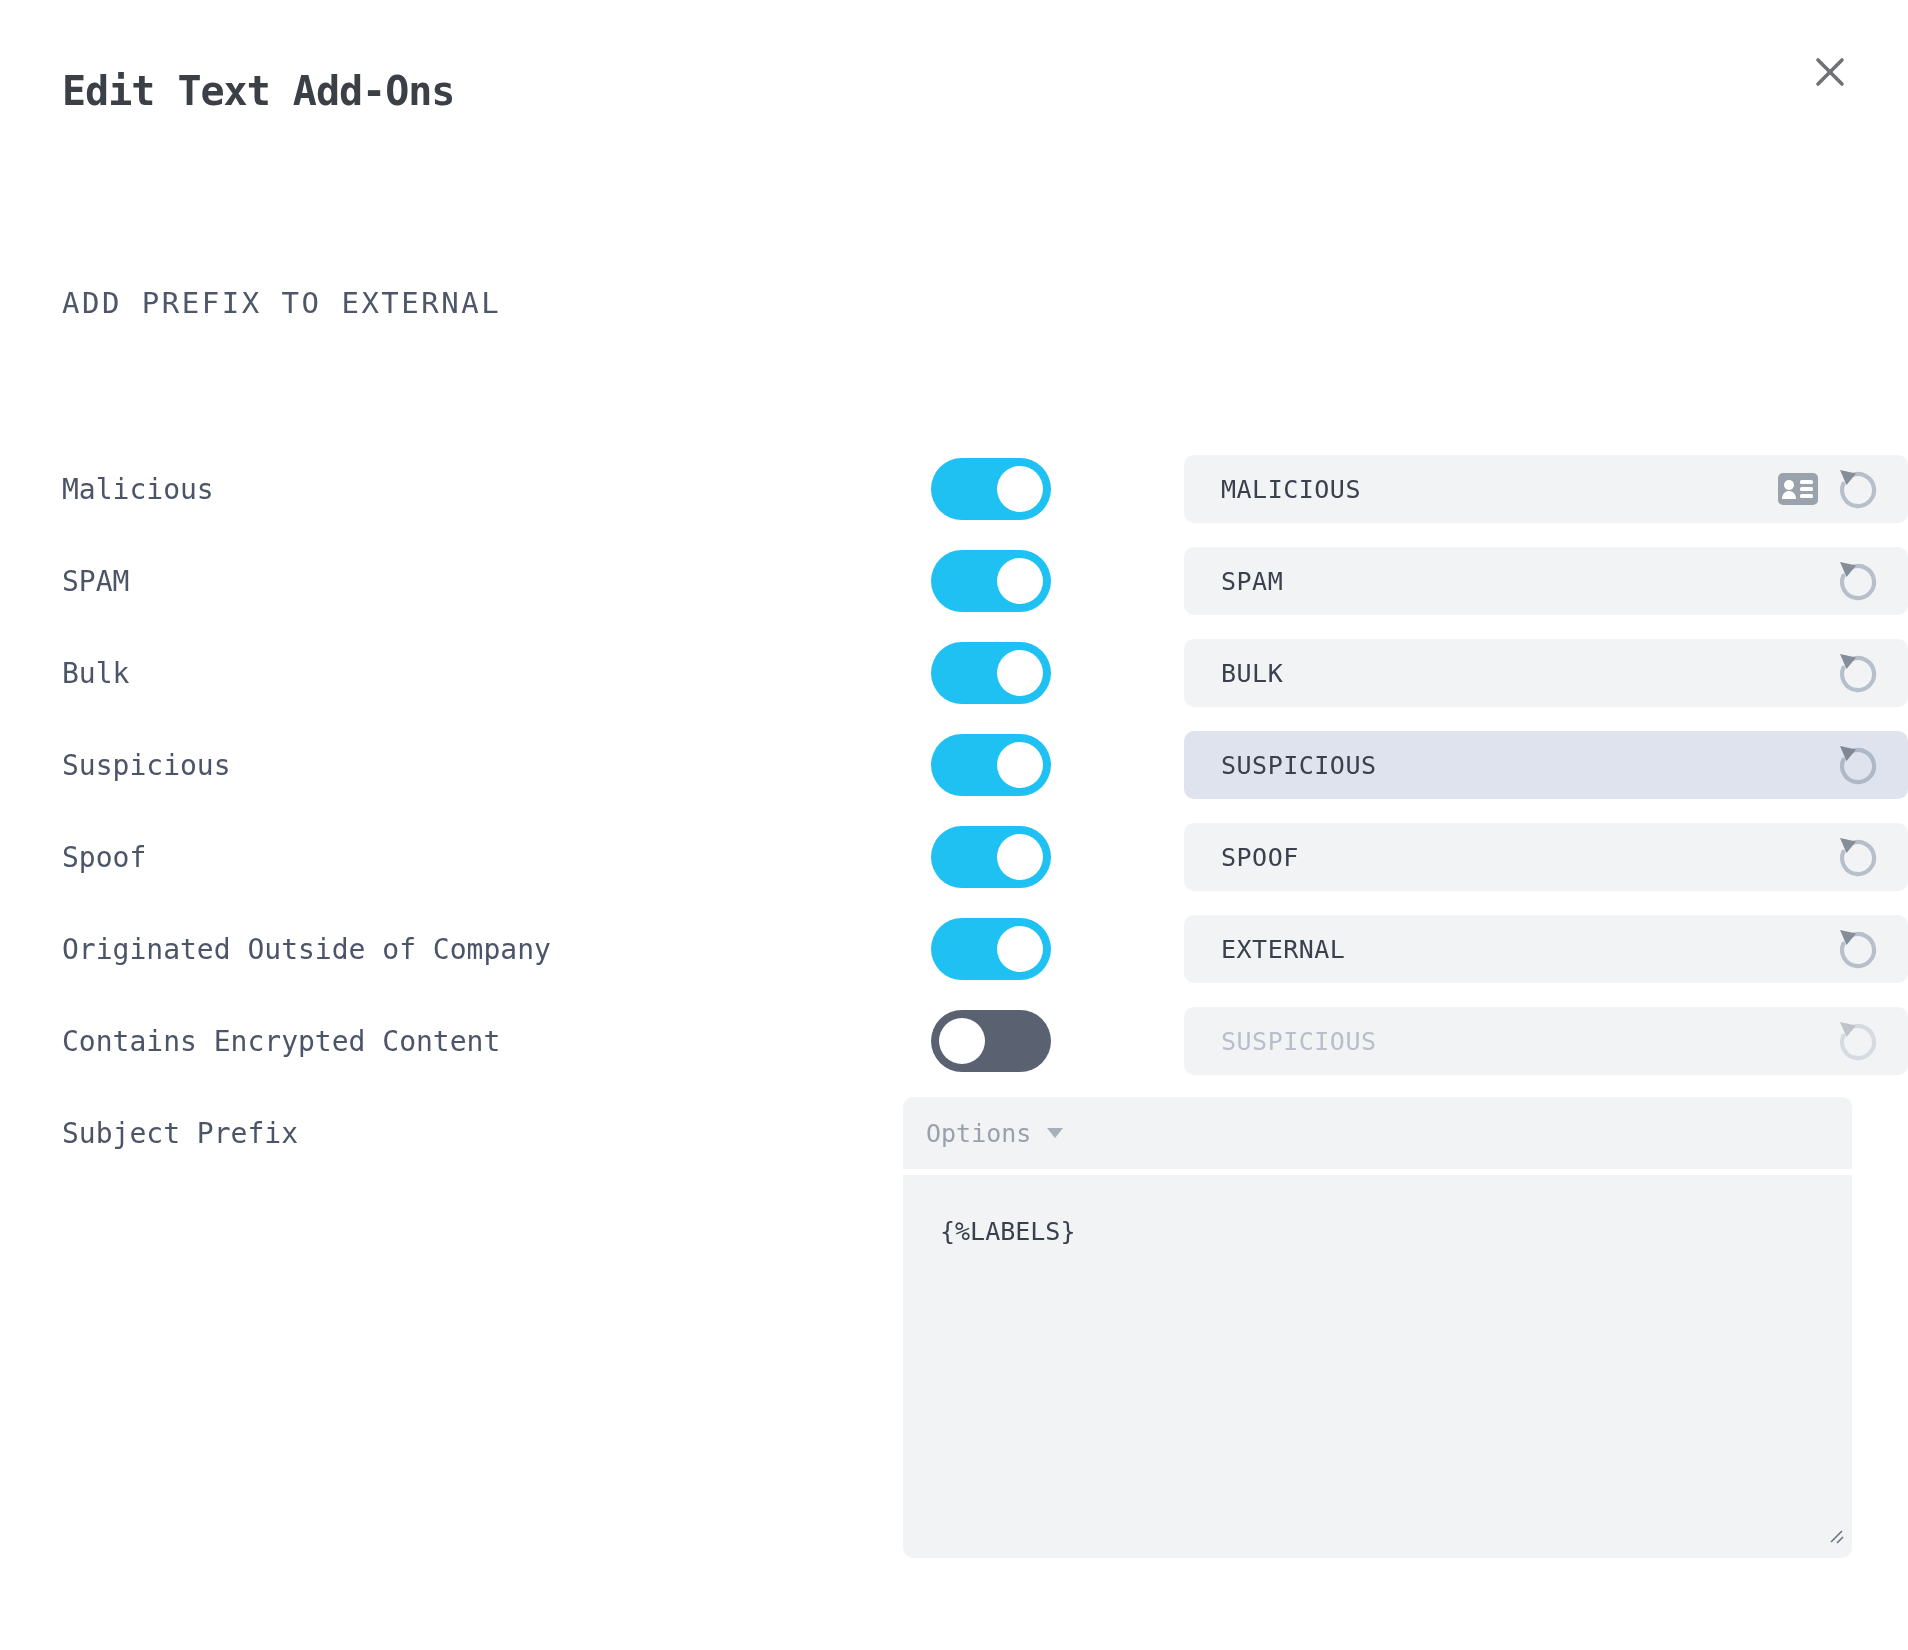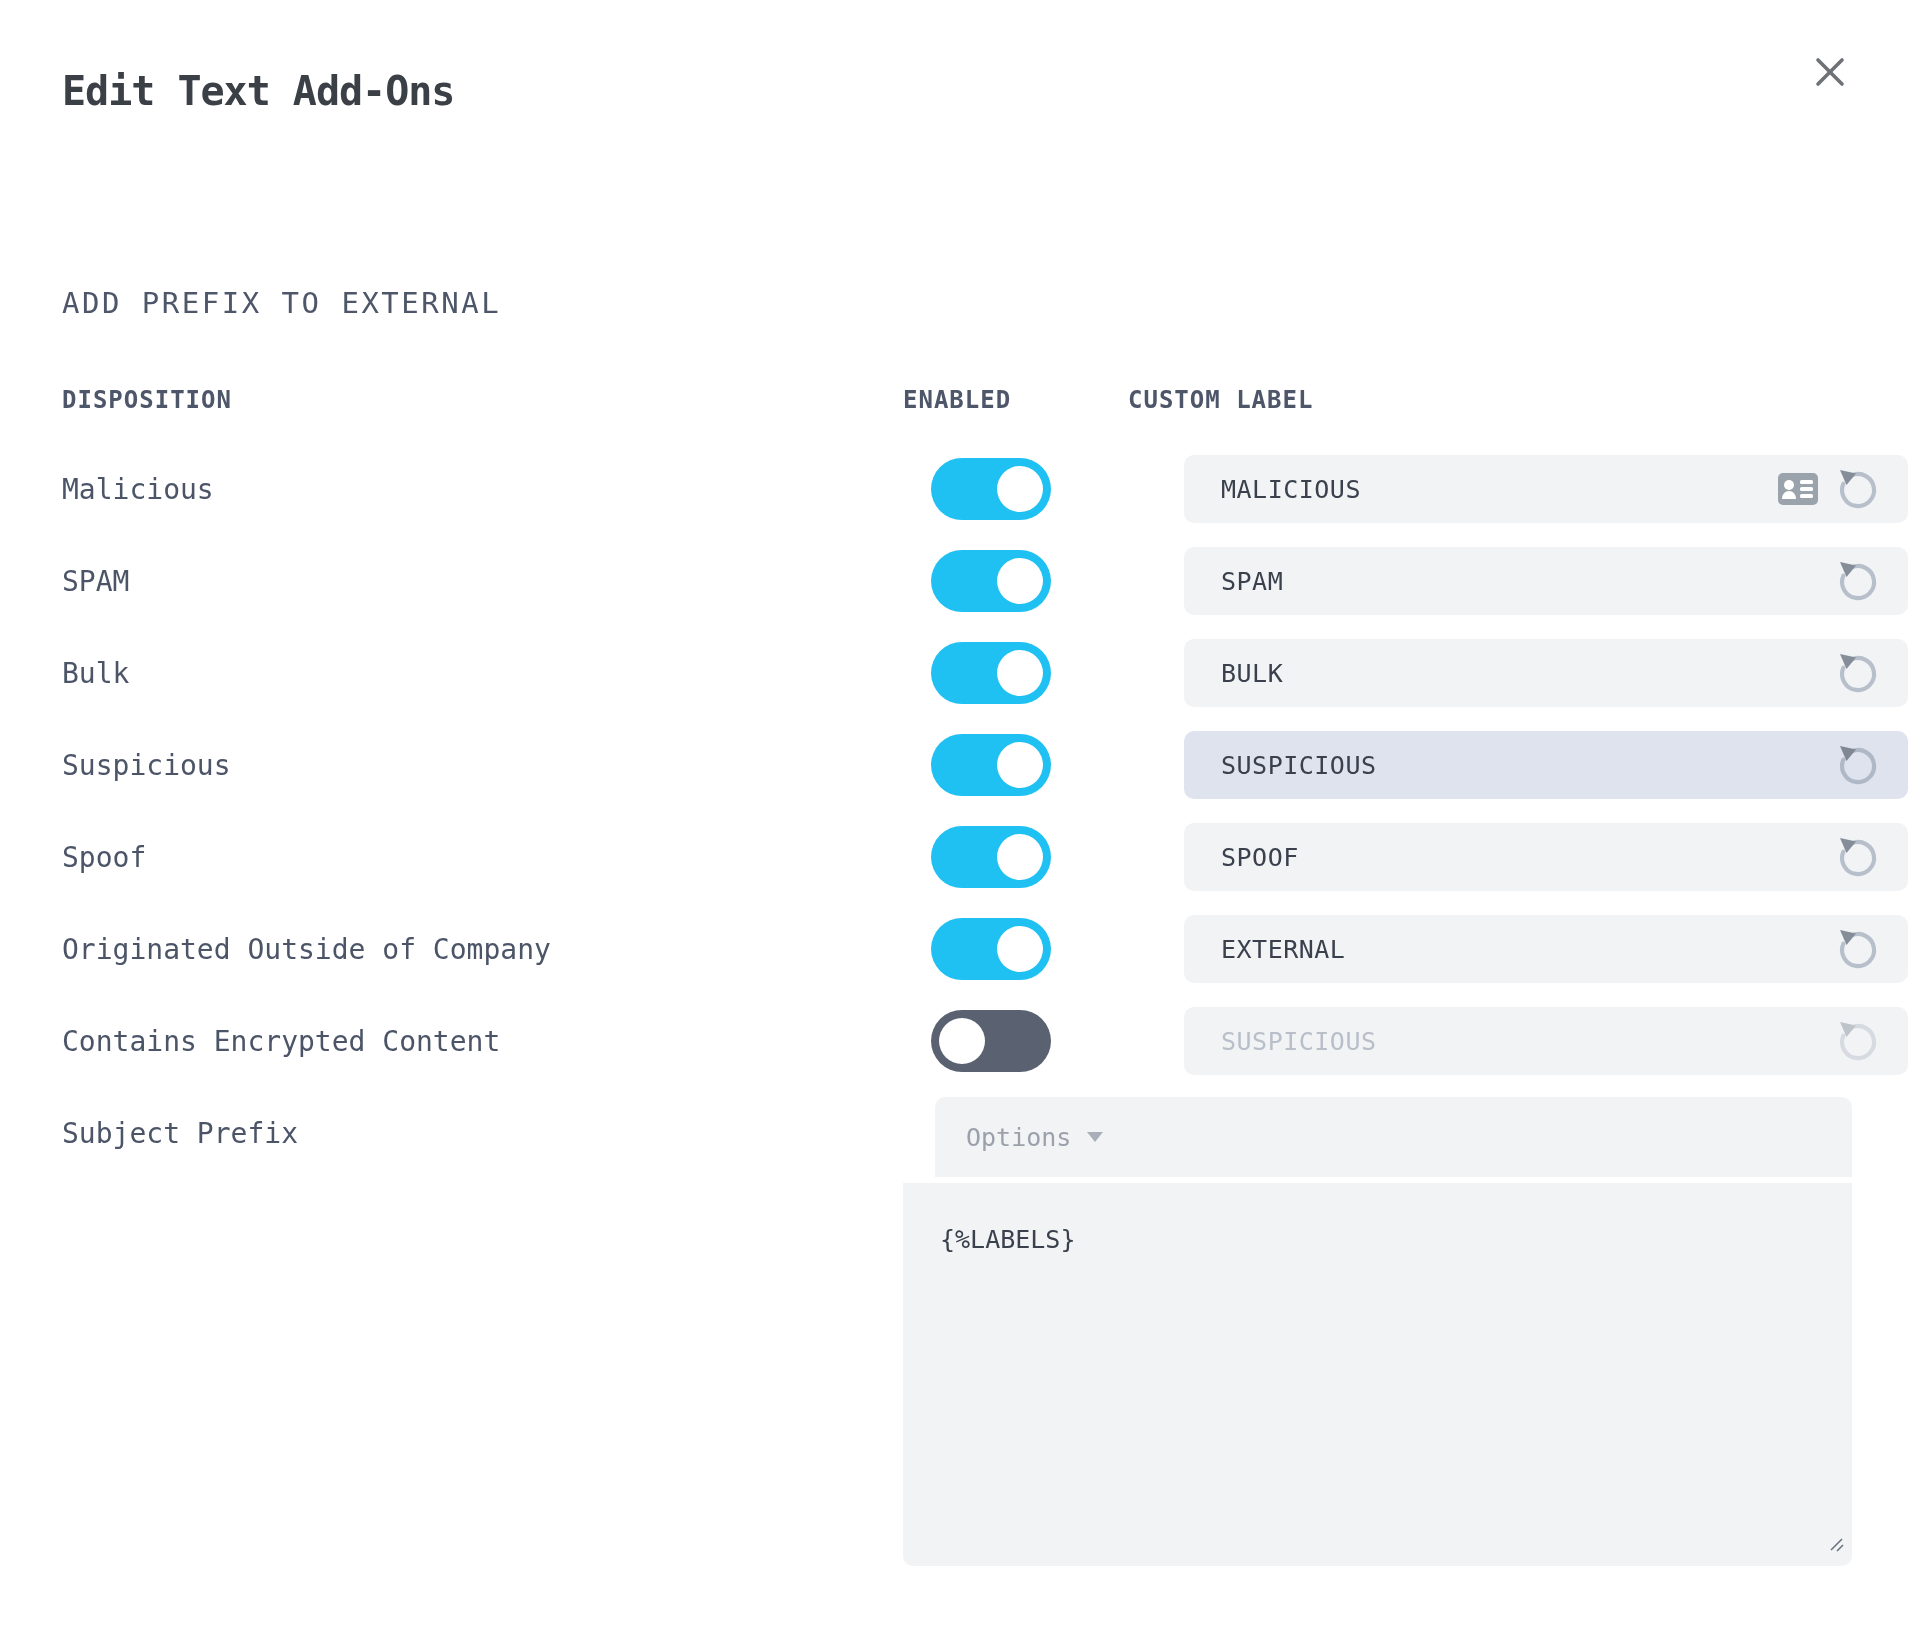--- a/index.html
+++ b/index.html
@@ -54,24 +54,23 @@
   .field.disabled .field-text{color:#b9bfc9;}
   .field-icons{margin-left:auto;display:flex;align-items:center;gap:16px;}
   .icon-btn{background:none;border:none;padding:0;display:flex;align-items:center;cursor:pointer;}
   .field.disabled .icon-btn{opacity:.45;}
   
   .row-subject{
     display:grid;grid-template-columns:841px 949px;align-items:start;padding-top:10px;
   }
   .subject-label-wrap{height:72px;display:flex;align-items:center;}
   .options-bar{
-    height:80px;background:#f1f3f5;border-radius:10px 10px 0 0;
-    display:flex;align-items:center;padding:0 31px;box-sizing:border-box;cursor:pointer;
+    height:72px;background:#f1f3f5;border-radius:10px 10px 0 0;
+    display:flex;align-items:center;padding:0 23px;box-sizing:border-box;cursor:pointer;
     margin-bottom:6px;
-    margin-left:32px;
   }
   .options-label{font-size:25px;color:#9aa1ab;margin-right:16px;}
   .caret-down{
     width:0;height:0;border-left:8px solid transparent;border-right:8px solid transparent;
     border-top:10px solid #a9afb8;
   }
   .prefix-textarea{
     position:relative;height:383px;background:#f1f3f5;border-radius:0 0 10px 10px;
     padding:42px 44px 0 37px;box-sizing:border-box;cursor:text;
     font-size:25px;color:#3a414d;
@@ -87,25 +86,20 @@
 
   <button class="close-btn">
     <svg width="36" height="36" viewBox="0 0 36 36">
       <line x1="6" y1="6" x2="30" y2="30" stroke="#6e7277" stroke-width="3.6" stroke-linecap="round"></line>
       <line x1="30" y1="6" x2="6" y2="30" stroke="#6e7277" stroke-width="3.6" stroke-linecap="round"></line>
     </svg>
   </button>
 
   <div class="section-heading">ADD PREFIX TO EXTERNAL</div>
 
-  <div class="col-headers">
-    <div>DISPOSITION</div>
-    <div>ENABLED</div>
-    <div>CUSTOM LABEL</div>
-  </div>
 
   <div class="rows">
 
     <div class="row">
       <div class="row-label">Malicious</div>
       <div class="toggle on">
           <div class="knob"></div>
         </div>
       <div class="field normal">
         <span class="field-text">MALICIOUS</span>

